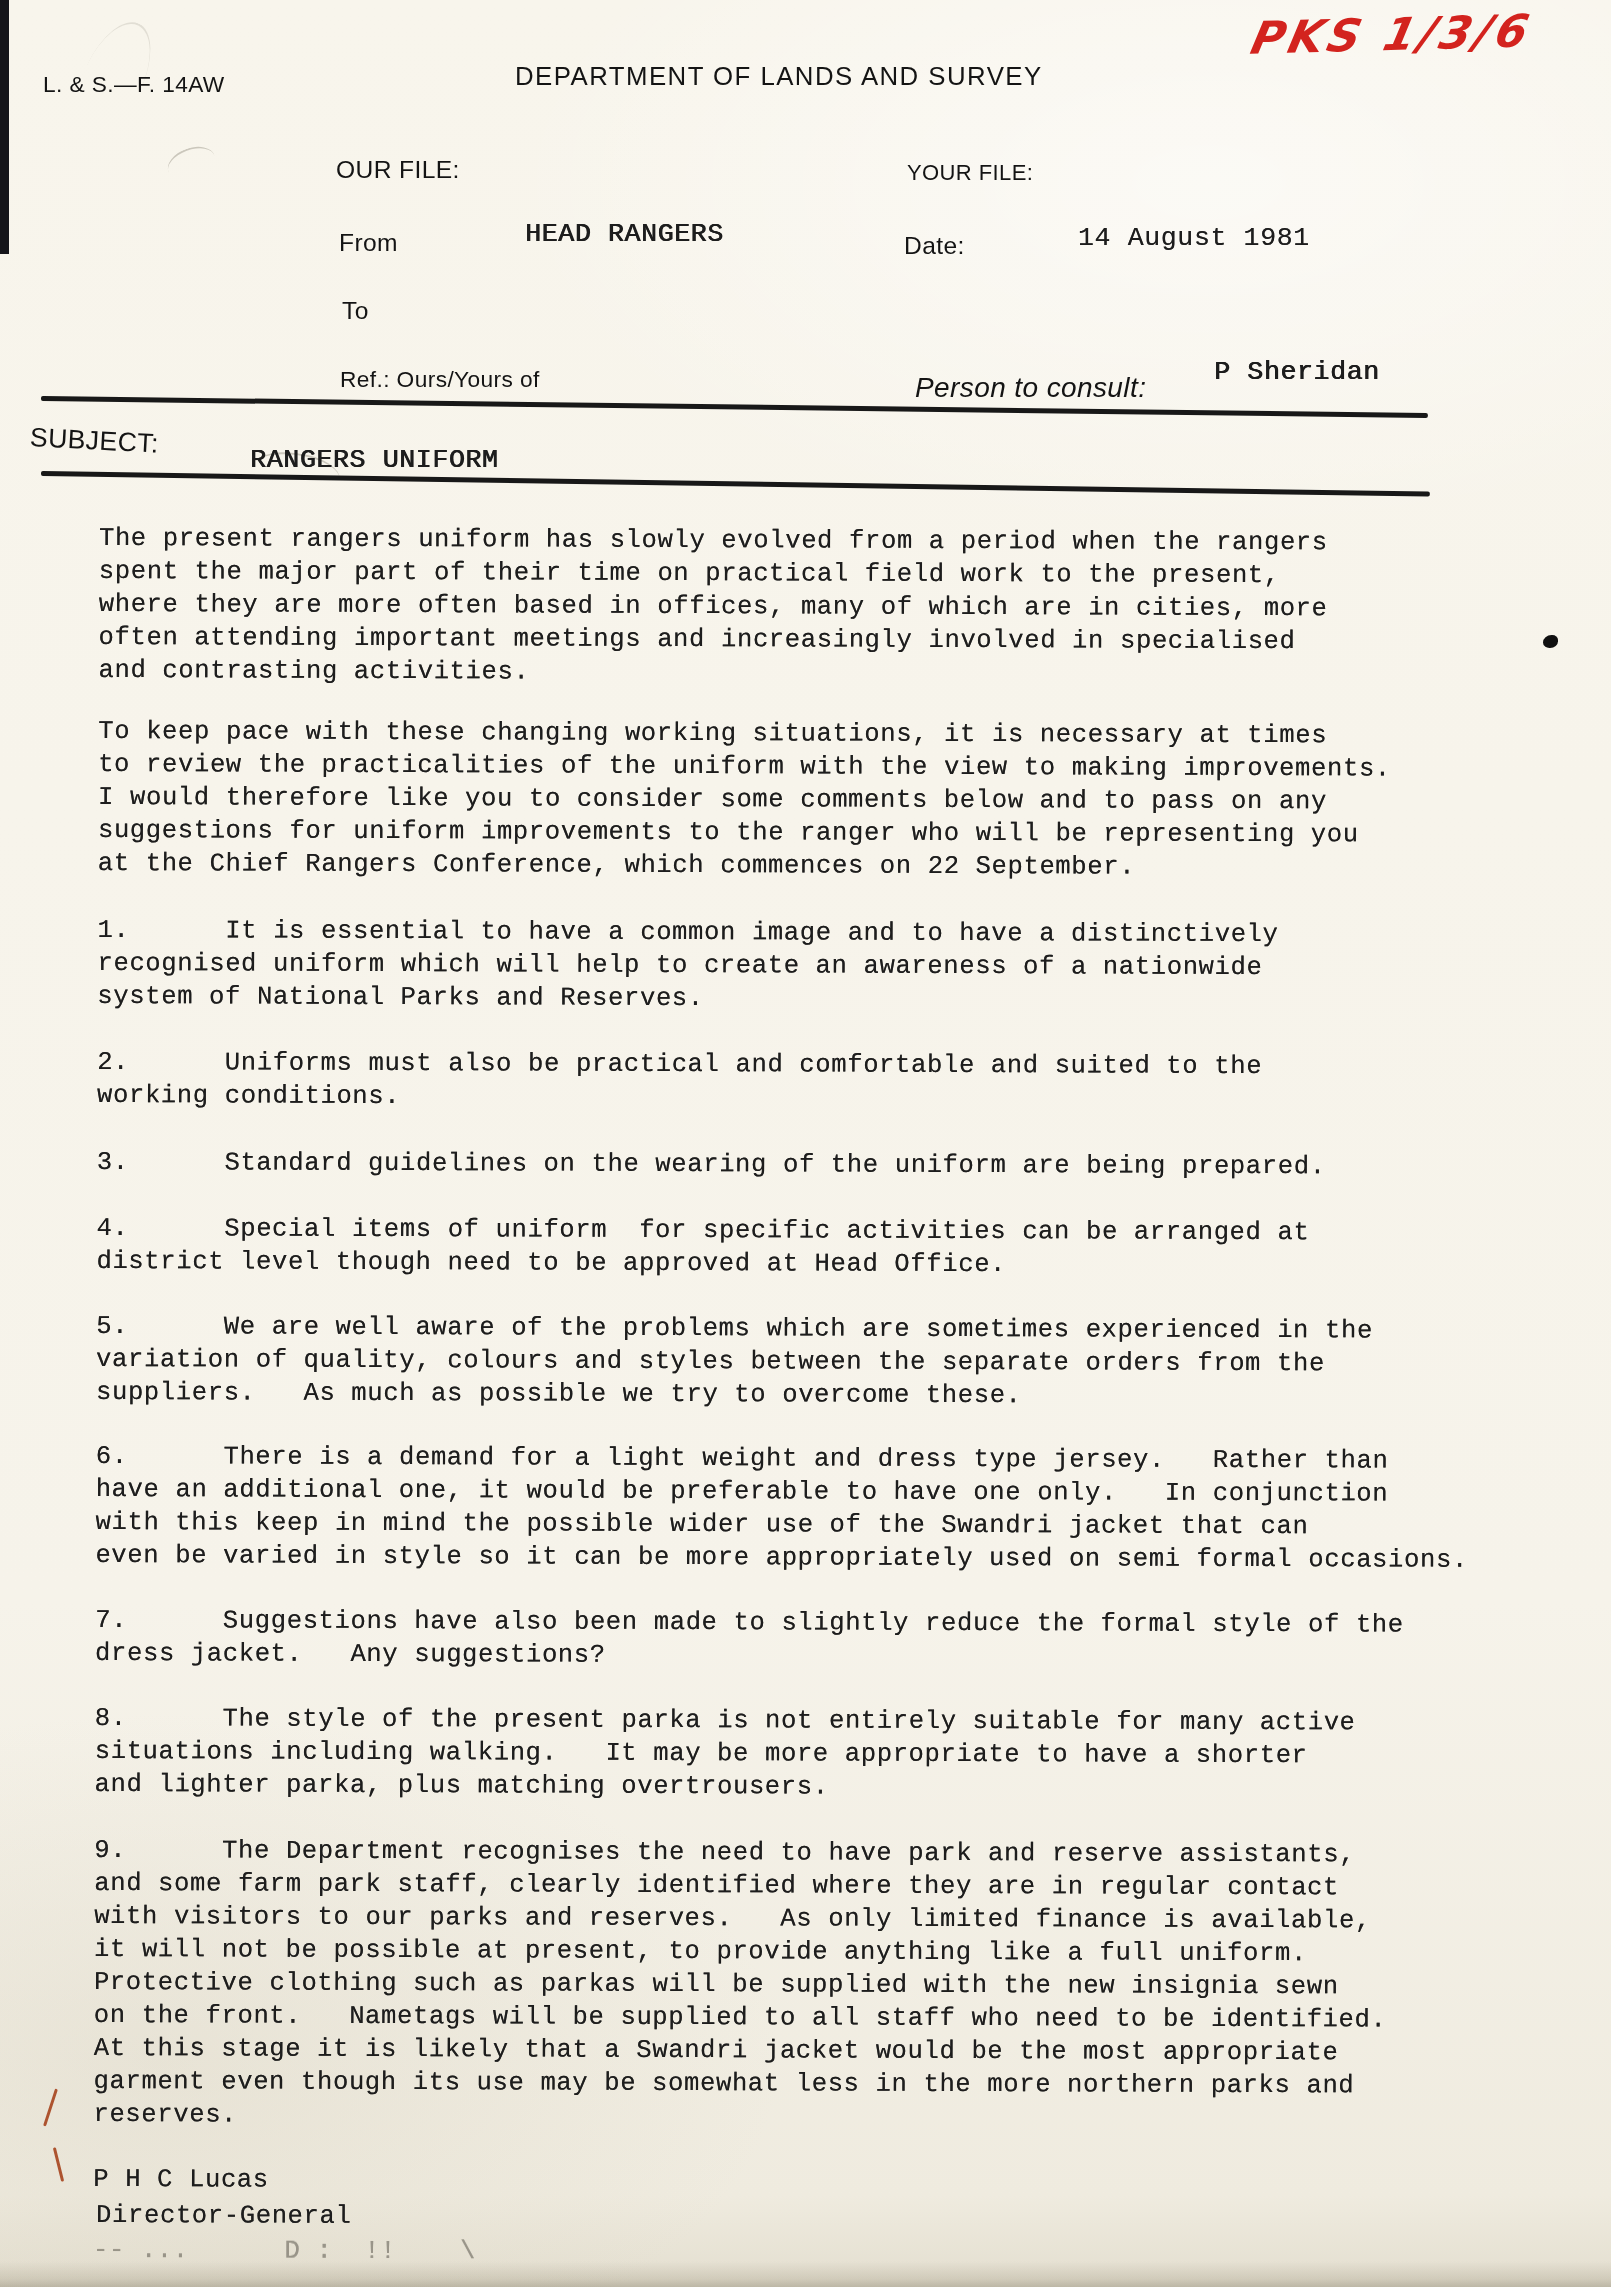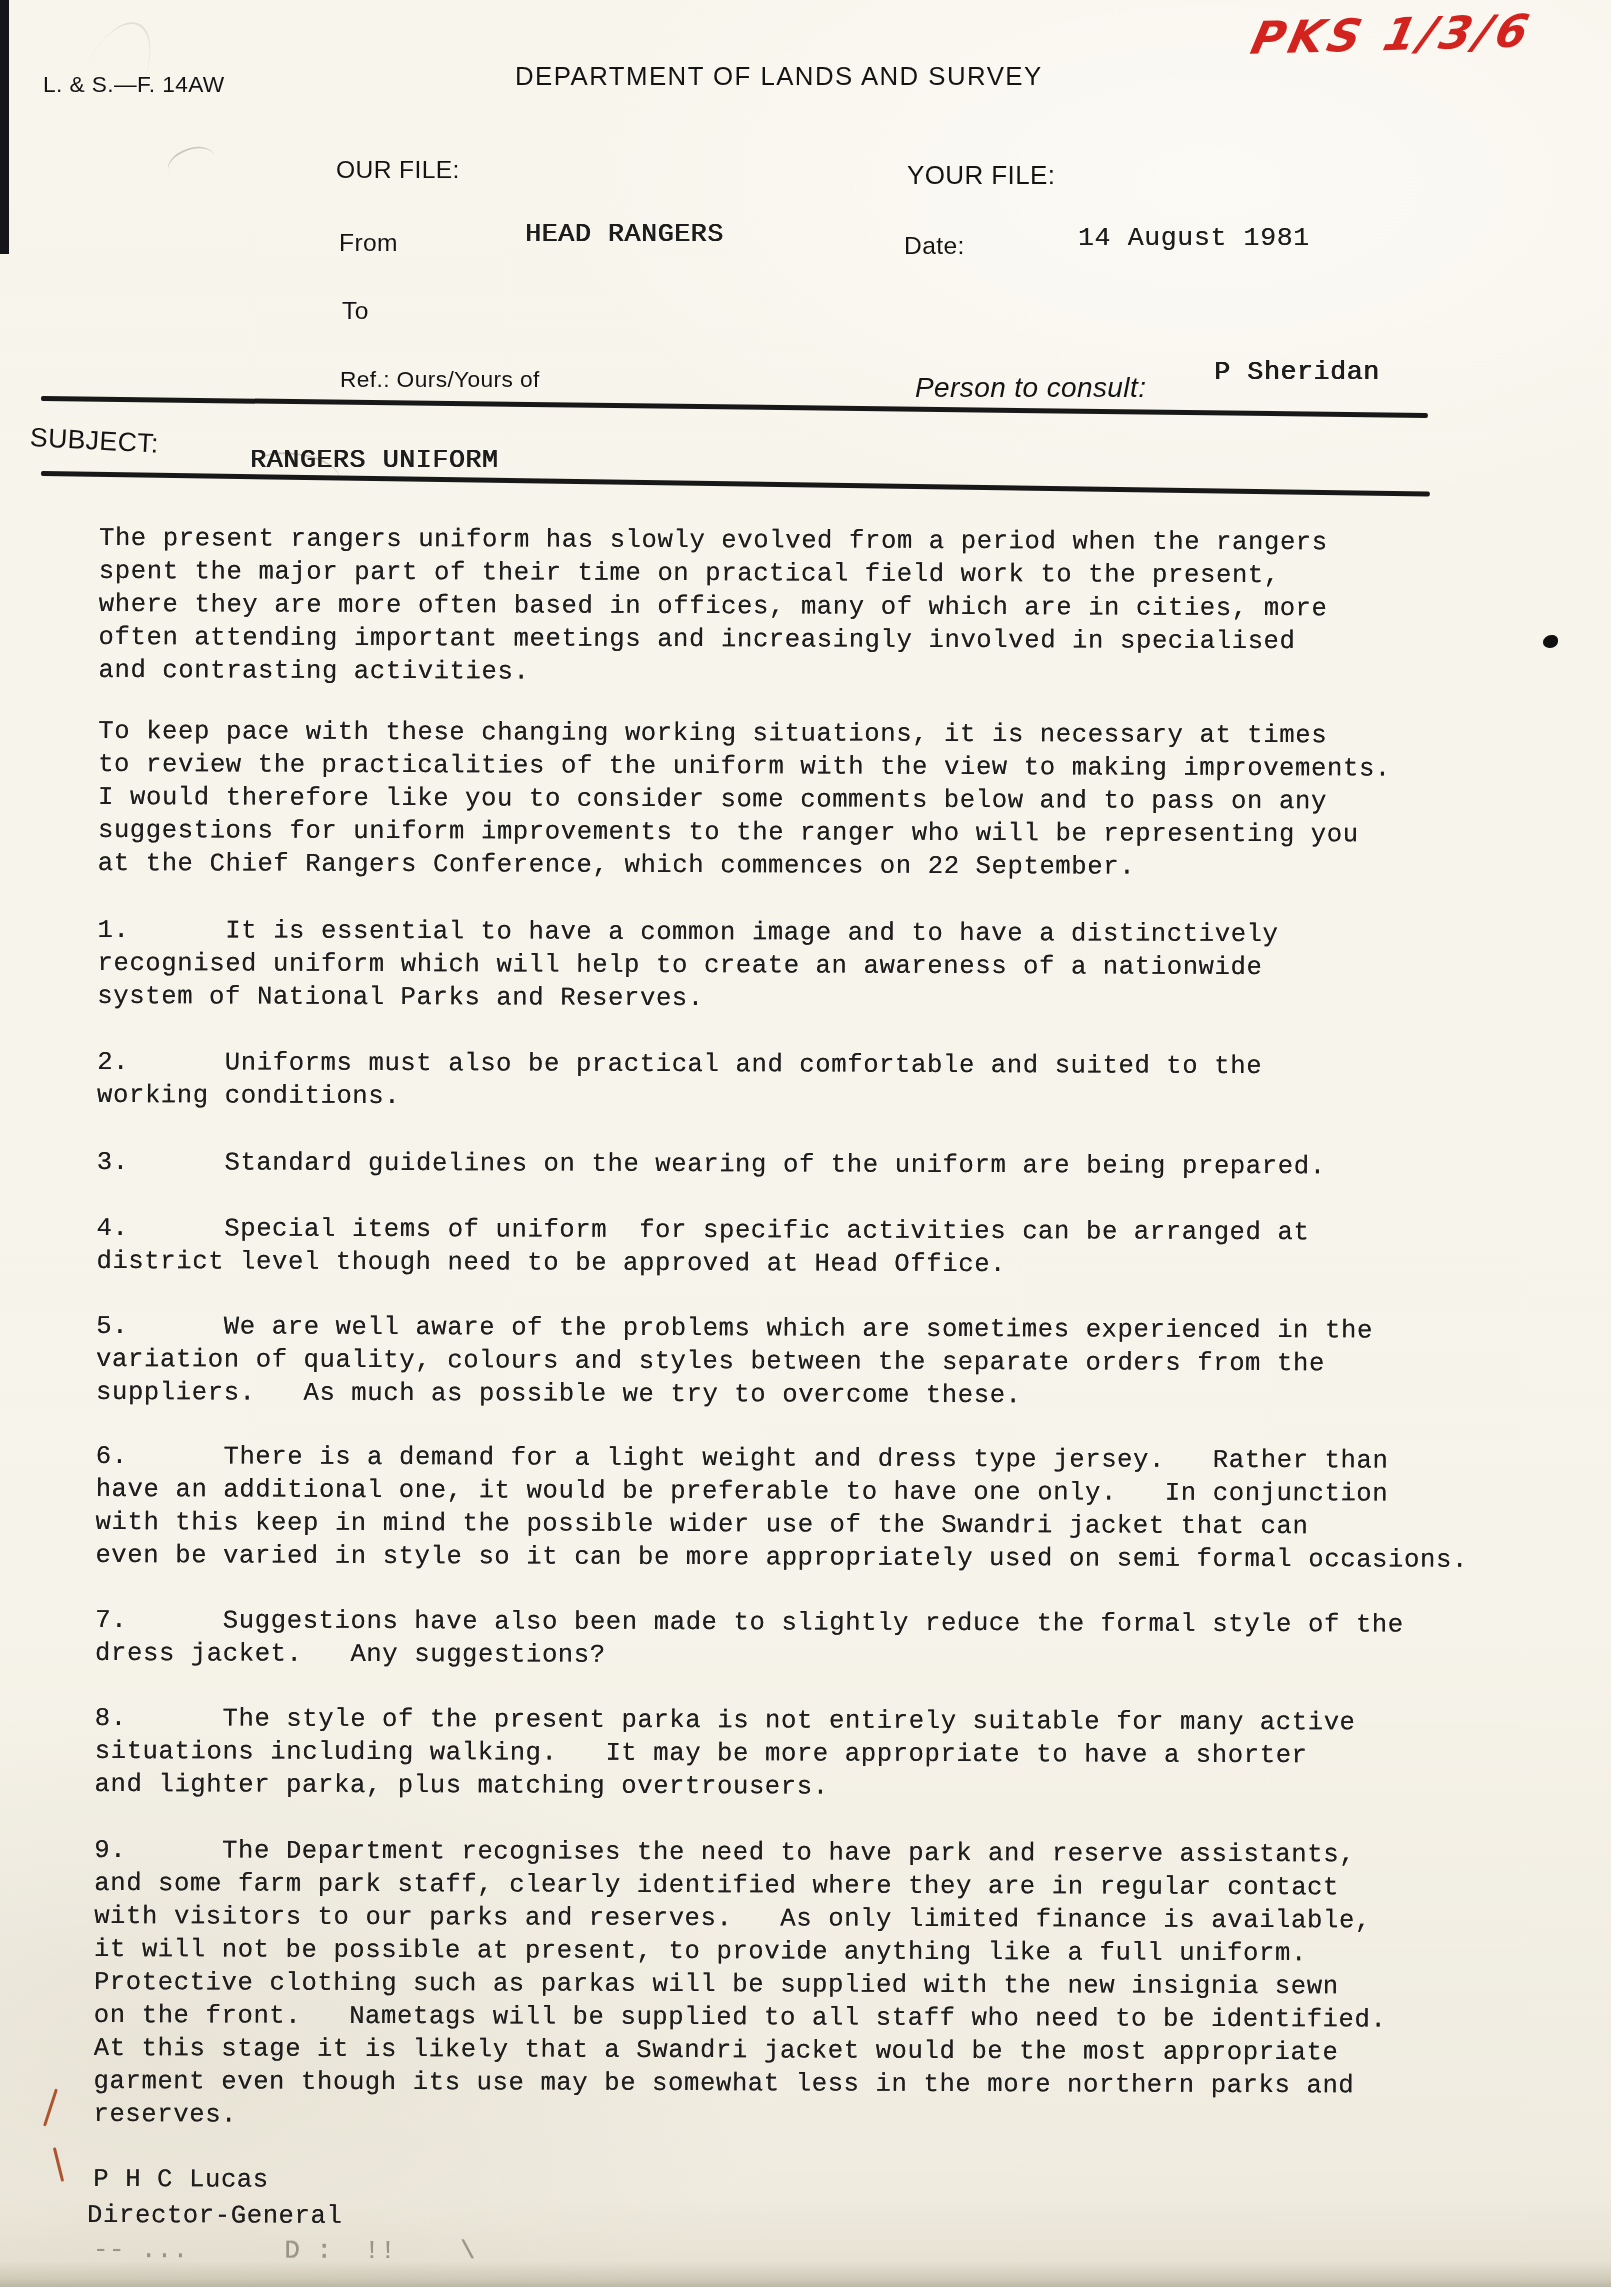--- a/index.html
+++ b/index.html
@@ -55,21 +55,21 @@
   <div class="ink-blot" style="left:1543px;top:635px;"></div>
   <div class="pen-tick" style="left:49px;top:2088px;height:39px;transform:rotate(18deg);"></div>
   <div class="pen-tick" style="left:57px;top:2147px;height:35px;transform:rotate(-14deg);"></div>
 
   <div class="pos hand-red" style="left:1253px;top:7.9px;">PKS 1/3/6</div>
 
   <div class="pos label" style="left:43px;top:71px;font-size:22.7px;">L. &amp; S.—F. 14AW</div>
   <div class="pos label" style="left:515px;top:61px;font-size:26.6px;letter-spacing:1.5px;transform:scaleX(.97);transform-origin:left;">DEPARTMENT OF LANDS AND SURVEY</div>
 
   <div class="pos label" style="left:336px;top:156px;font-size:24.6px;">OUR FILE:</div>
-  <div class="pos label" style="left:907px;top:160px;font-size:26px;">YOUR FILE:</div>
+  <div class="pos label" style="left:907px;top:160px;font-size:22px;">YOUR FILE:</div>
 
   <div class="pos label" style="left:339px;top:229px;font-size:24.6px;">From</div>
   <div class="pos typed typed-strong" style="left:525px;top:219px;font-size:26.6px;">HEAD RANGERS</div>
   <div class="pos label" style="left:904px;top:232px;font-size:24.6px;">Date:</div>
   <div class="pos typed" style="left:1078px;top:223px;font-size:26.6px;">14 August 1981</div>
 
   <div class="pos label" style="left:342px;top:297px;font-size:24.6px;">To</div>
 
   <div class="pos label" style="left:340px;top:366px;font-size:22.7px;">Ref.: Ours/Yours of</div>
   <div class="pos label" style="left:915px;top:372px;font-size:28px;font-style:italic;">Person to consult:</div>
@@ -128,19 +128,19 @@
 and some farm park staff, clearly identified where they are in regular contact
 with visitors to our parks and reserves.   As only limited finance is available,
 it will not be possible at present, to provide anything like a full uniform.
 Protective clothing such as parkas will be supplied with the new insignia sewn
 on the front.   Nametags will be supplied to all staff who need to be identified.
 At this stage it is likely that a Swandri jacket would be the most appropriate
 garment even though its use may be somewhat less in the more northern parks and
 reserves.</div>
 
     <div class="pos typed body-text" style="left:99px;top:2163px;">P H C Lucas</div>
-    <div class="pos typed body-text" style="left:93px;top:2199px;">Director-General</div>
+    <div class="pos typed body-text" style="left:102px;top:2199px;">Director-General</div>
 
     <div class="pos typed body-text faint-frag" style="left:99px;top:2234px;">-- ...      D :  !!    \</div>
   </div>
 
 </div>
 
 
 </body></html>

